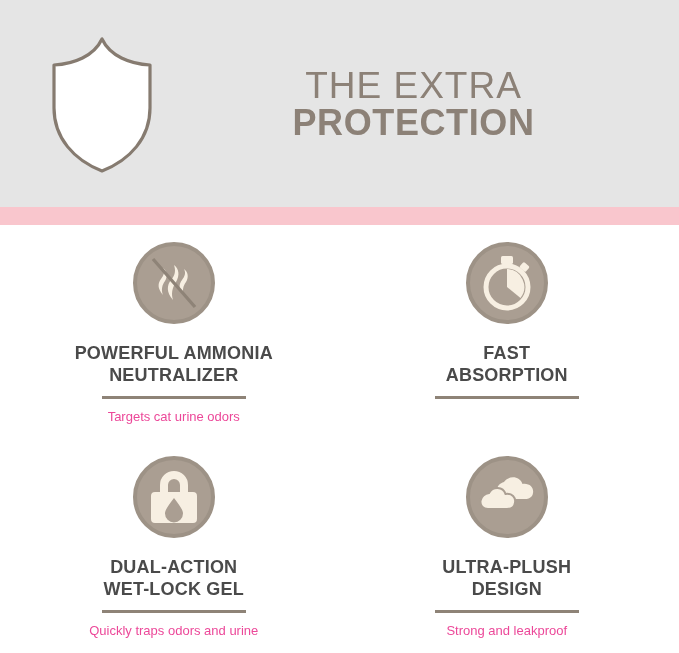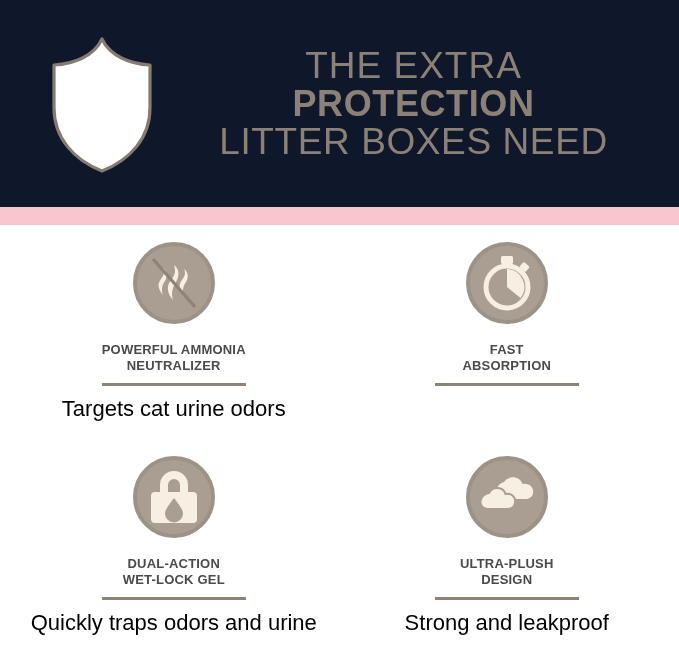--- a/index.html
+++ b/index.html
@@ -14,21 +14,21 @@
     overflow: hidden;
     position: relative;
   }
 
   
   .header {
     position: absolute;
     left: 0; top: 0;
     width: 679px;
     height: 207px;
-    background: #0f172a;
+    background: #e5e5e5;
     box-sizing: border-box;
   }
   .header-inner {
     position: absolute;
     left: 0; top: 0;
     width: 679px;
     height: 207px;
     display: flex;
     align-items: center;
     justify-content: flex-start;
@@ -112,38 +112,38 @@
     box-sizing: border-box;
     display: flex;
     align-items: center;
     justify-content: center;
     flex: 0 0 auto;
   }
   .icon-circle svg { display: block; }
 
   .feat-title {
     margin-top: 18px;
-    font-size: 13px;
+    font-size: 18px;
     font-weight: bold;
     color: #4a4a4a;
     letter-spacing: 0.2px;
     line-height: 1.24;
     text-align: center;
     white-space: pre-line;
   }
   .feat-rule {
     width: 144px;
     height: 3px;
     background: #8e8377;
     margin-top: 9px;
   }
   .feat-desc {
     margin-top: 10px;
-    font-size: 22px;
-    color: #000000;
+    font-size: 13px;
+    color: #ec4899;
     font-weight: 400;
     line-height: 1.2;
     text-align: right;
     white-space: nowrap;
   }
 </style>
 </head>
 <body>
 
 <div class="header">
@@ -157,21 +157,20 @@
                  C 6 104, 26 126, 54 137
                  C 82 126, 102 104, 102 74
                  L 102 31
                  C 82 30, 62 22, 54 5 Z" fill="#ffffff" stroke="#867b70" stroke-width="3.2" stroke-linejoin="round"></path>
       </svg>
     </div>
 
     <div class="header-text">
       <div class="title-line1">THE EXTRA</div>
       <div class="title-line2">PROTECTION</div>
-      <div class="title-line3">LITTER BOXES NEED</div>
     </div>
 
   </div>
 </div>
 
 <div class="pink-bar"></div>
 
 <div class="grid">
 
   <div class="cell cell-col1">

